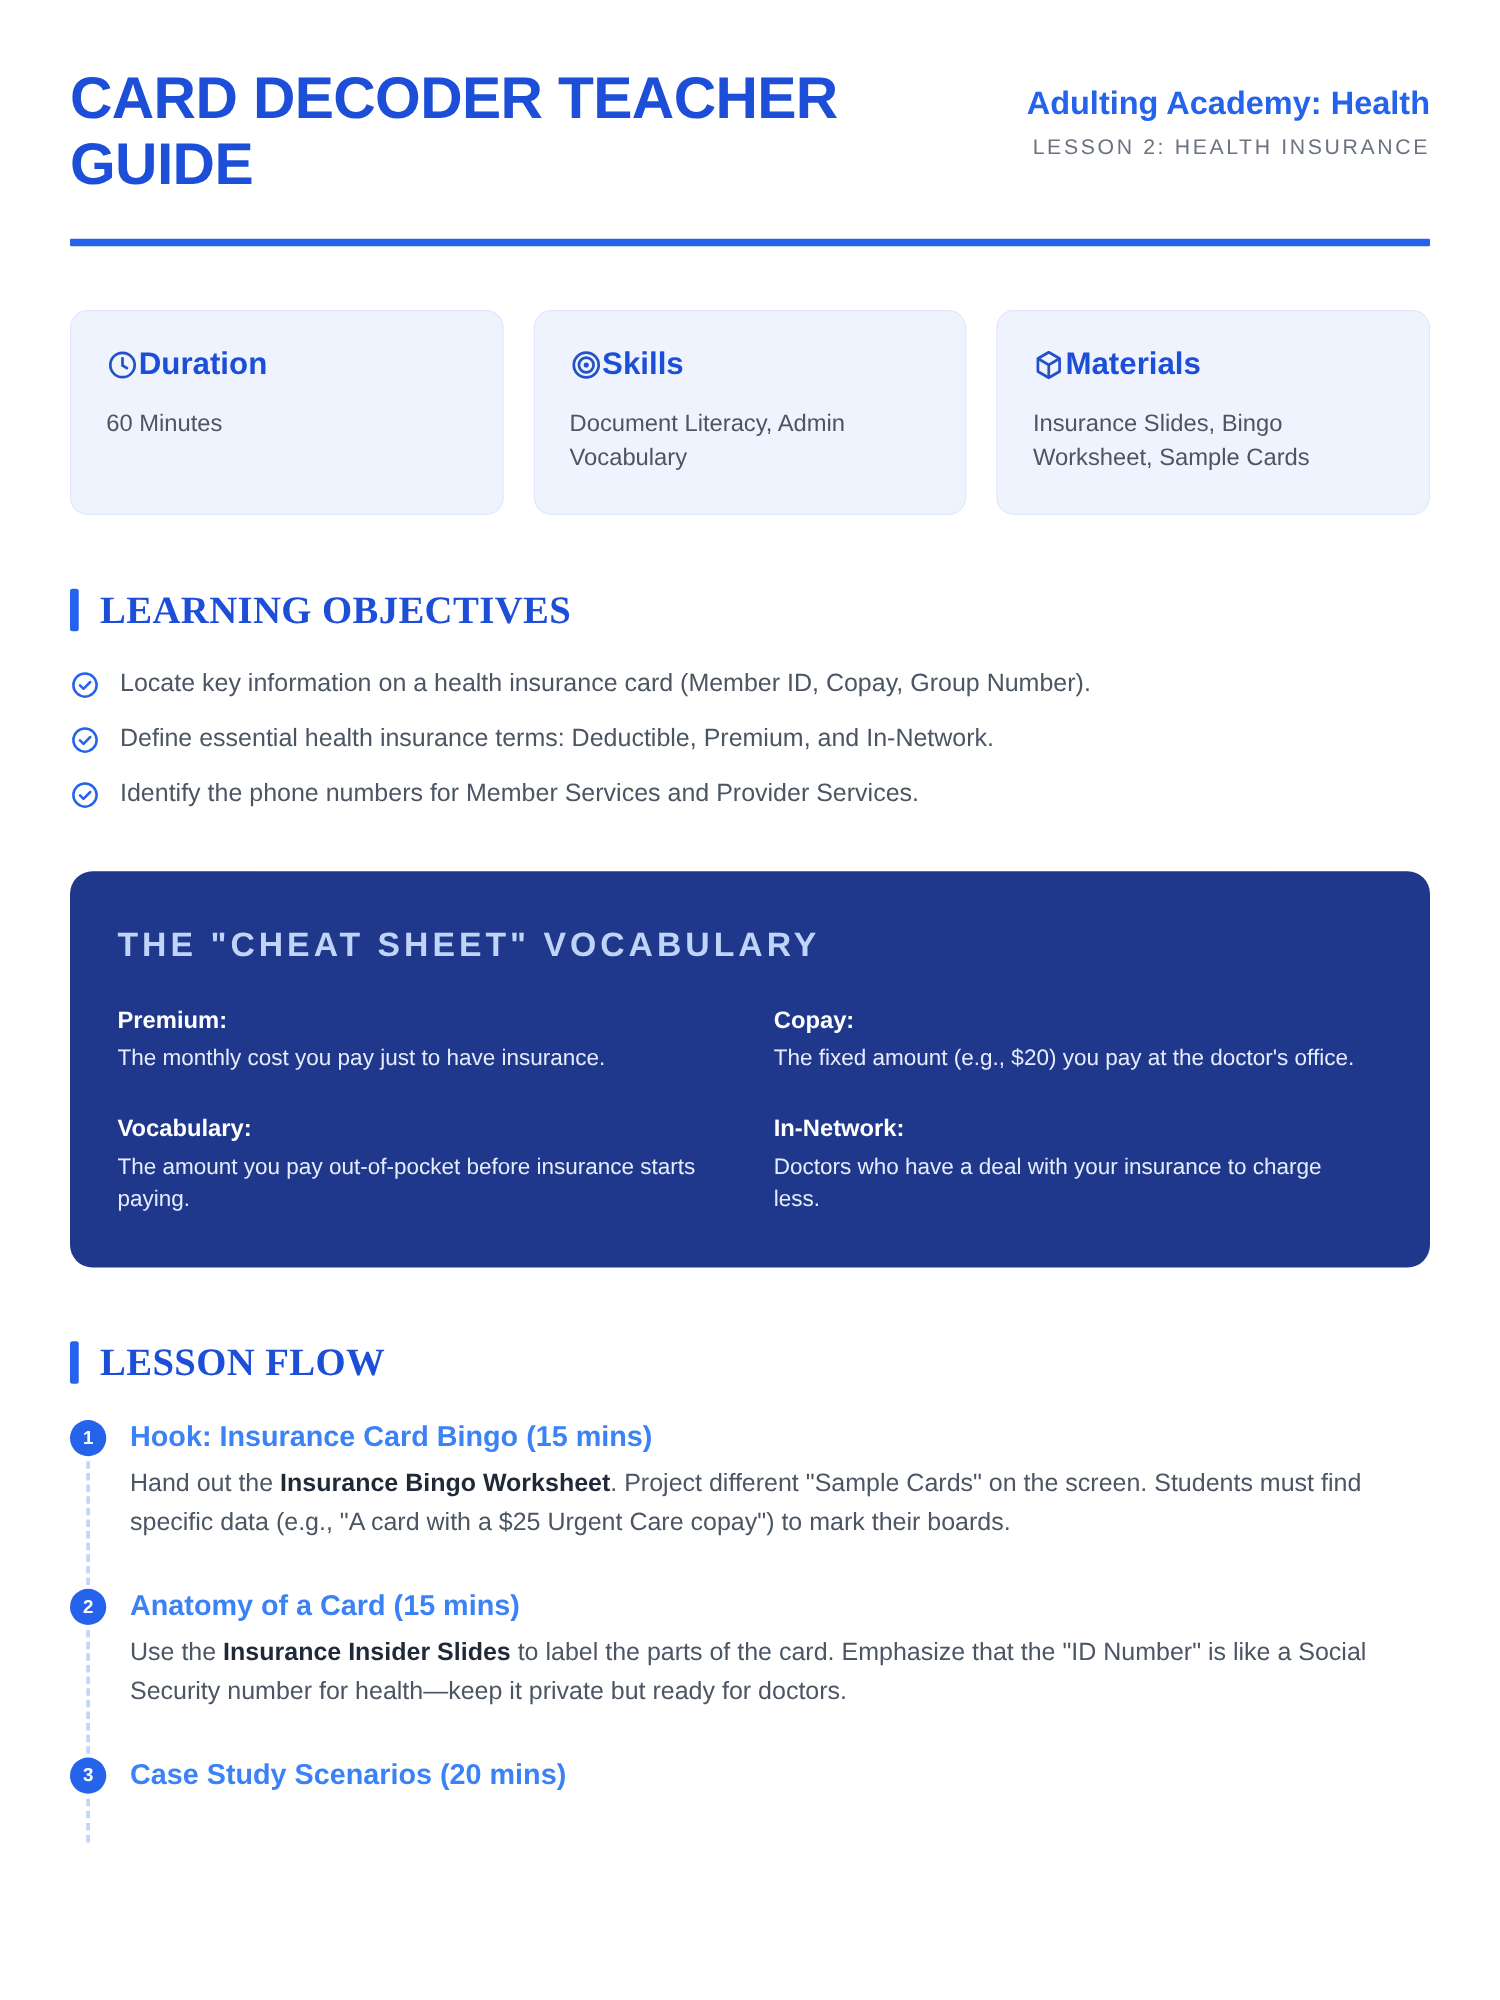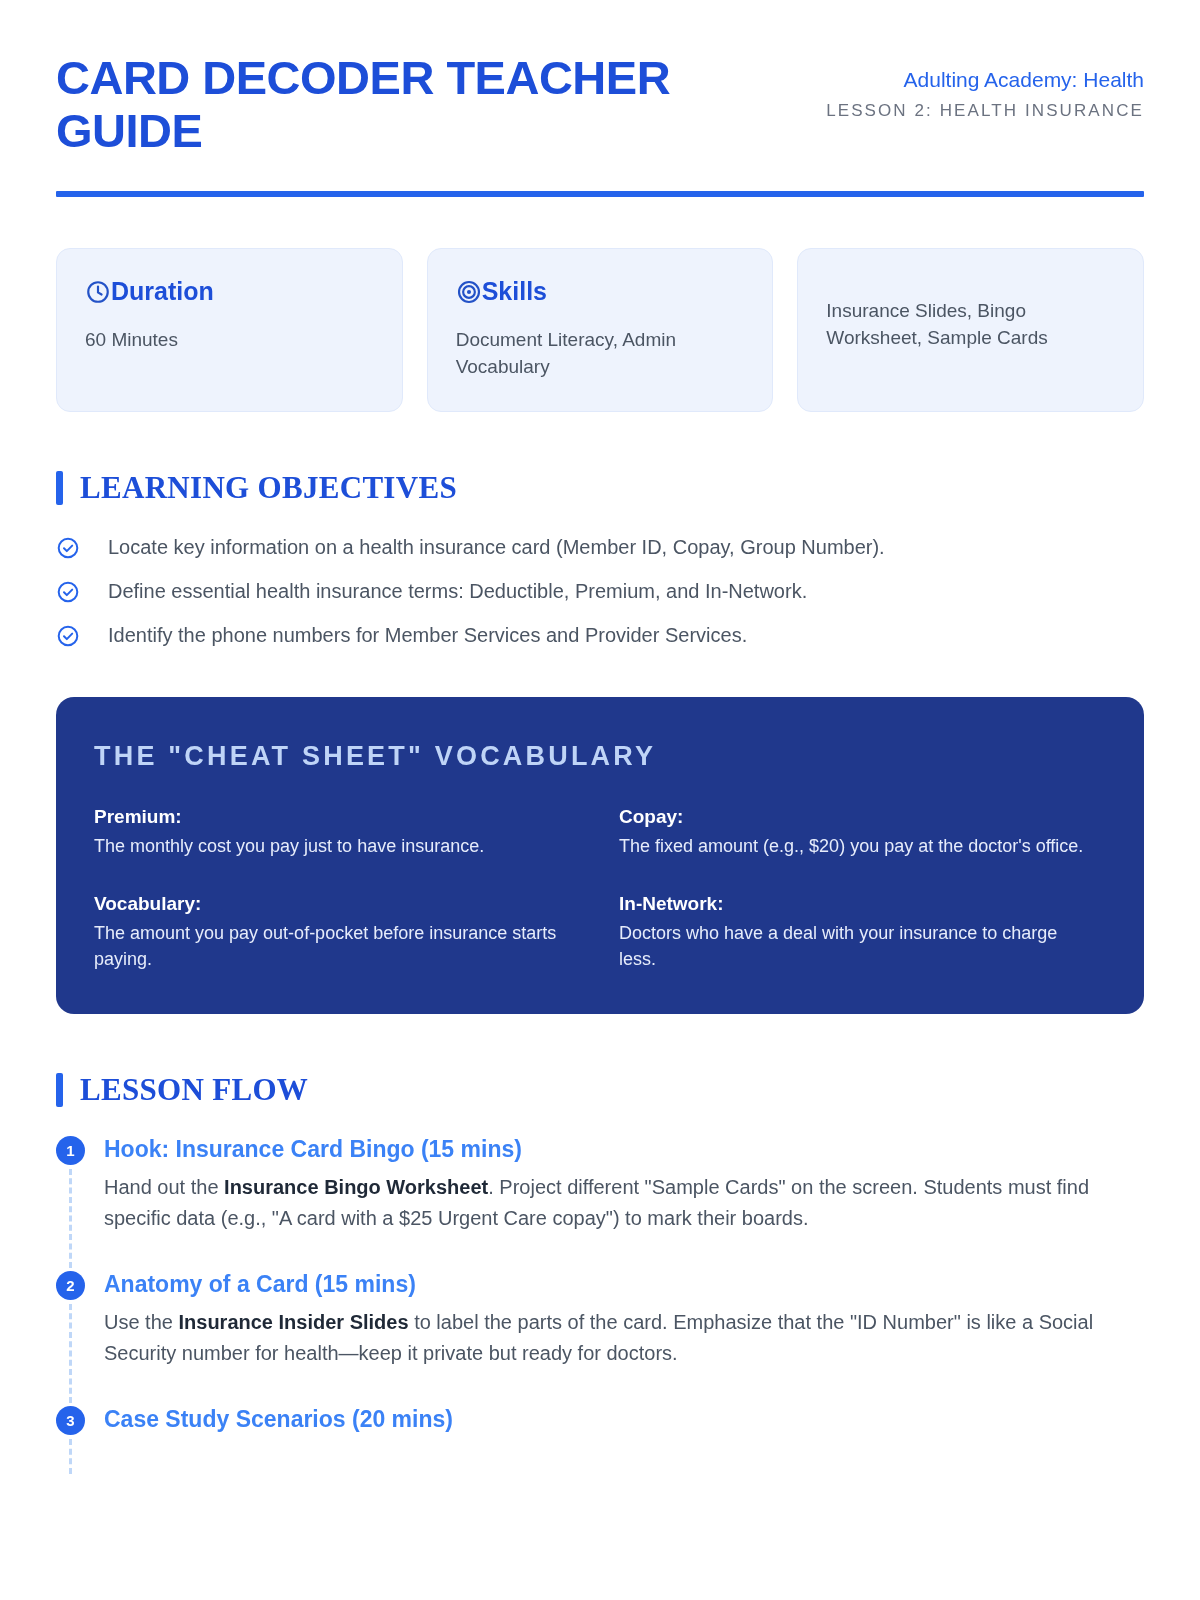--- a/index.html
+++ b/index.html
@@ -36,22 +36,22 @@
     letter-spacing: -0.5px;
     text-transform: uppercase;
   }
   .meta-block {
     text-align: right;
     padding-top: 14px;
     width: 330px;
     flex: 0 0 330px;
   }
   .meta-course {
-    font-size: 21px;
-    font-weight: normal;
+    font-size: 26px;
+    font-weight: bold;
     color: #2563eb;
     line-height: 1.3;
   }
   .meta-lesson {
     font-size: 17px;
     color: #6b7280;
     letter-spacing: 2.1px;
     line-height: 1.5;
     margin-top: 5px;
     text-transform: uppercase;
@@ -123,21 +123,21 @@
     color: #1d4ed8;
     text-transform: uppercase;
     letter-spacing: 0.3px;
   }
 
   
   .objectives { margin-top: 28px; }
   .objective {
     display: flex;
     align-items: flex-start;
-    gap: 28px;
+    gap: 16px;
     margin-bottom: 17px;
   }
   .check-icon {
     width: 24px;
     height: 24px;
     flex: 0 0 24px;
     margin-top: 2px;
     color: #2563eb;
   }
   .check-icon svg { display: block; width: 24px; height: 24px; }
@@ -267,20 +267,30 @@
             <circle cx="12" cy="12" r="5.4"></circle>
             <circle cx="12" cy="12" r="1.9" fill="currentColor" stroke="none"></circle>
           </svg>
         </span>
         <span class="info-card-title">Skills</span>
       </div>
       <div class="info-card-body">Document Literacy, Admin Vocabulary</div>
     </div>
 
     <div class="info-card">
+      <div class="info-card-head">
+        <span class="info-card-icon">
+          <svg viewBox="0 0 24 24" fill="none" stroke="currentColor" stroke-width="2" stroke-linejoin="round">
+            <path d="M12 2.6 20 7.2v9.6L12 21.4 4 16.8V7.2z"></path>
+            <path d="M4 7.2 12 11.9l8-4.7"></path>
+            <path d="M12 11.9v9.5"></path>
+          </svg>
+        </span>
+        <span class="info-card-title">Materials</span>
+      </div>
       <div class="info-card-body">Insurance Slides, Bingo Worksheet, Sample Cards</div>
     </div>
 
   </div>
 
   <div class="section-heading">
     <span class="section-bar"></span>
     <span class="section-heading-text">LEARNING OBJECTIVES</span>
   </div>
 

